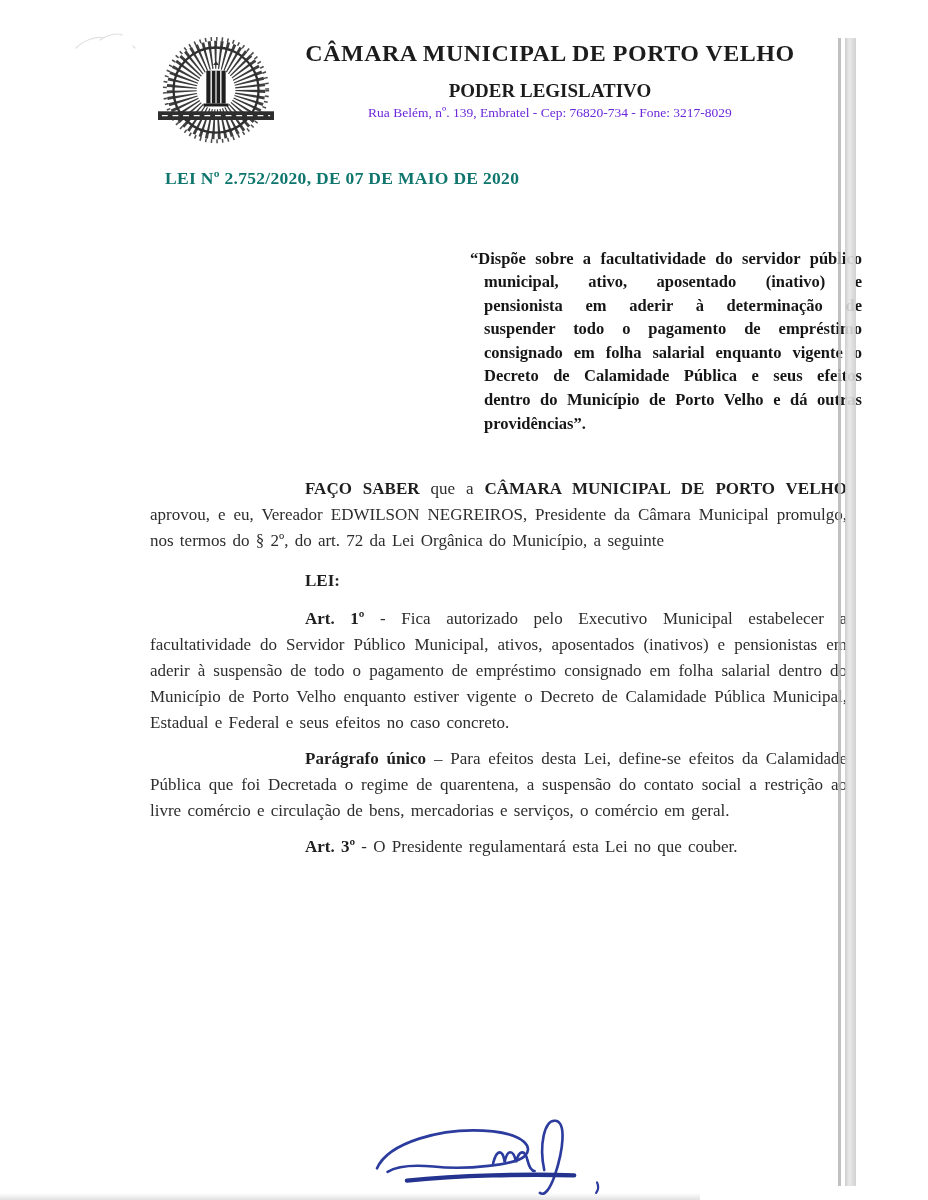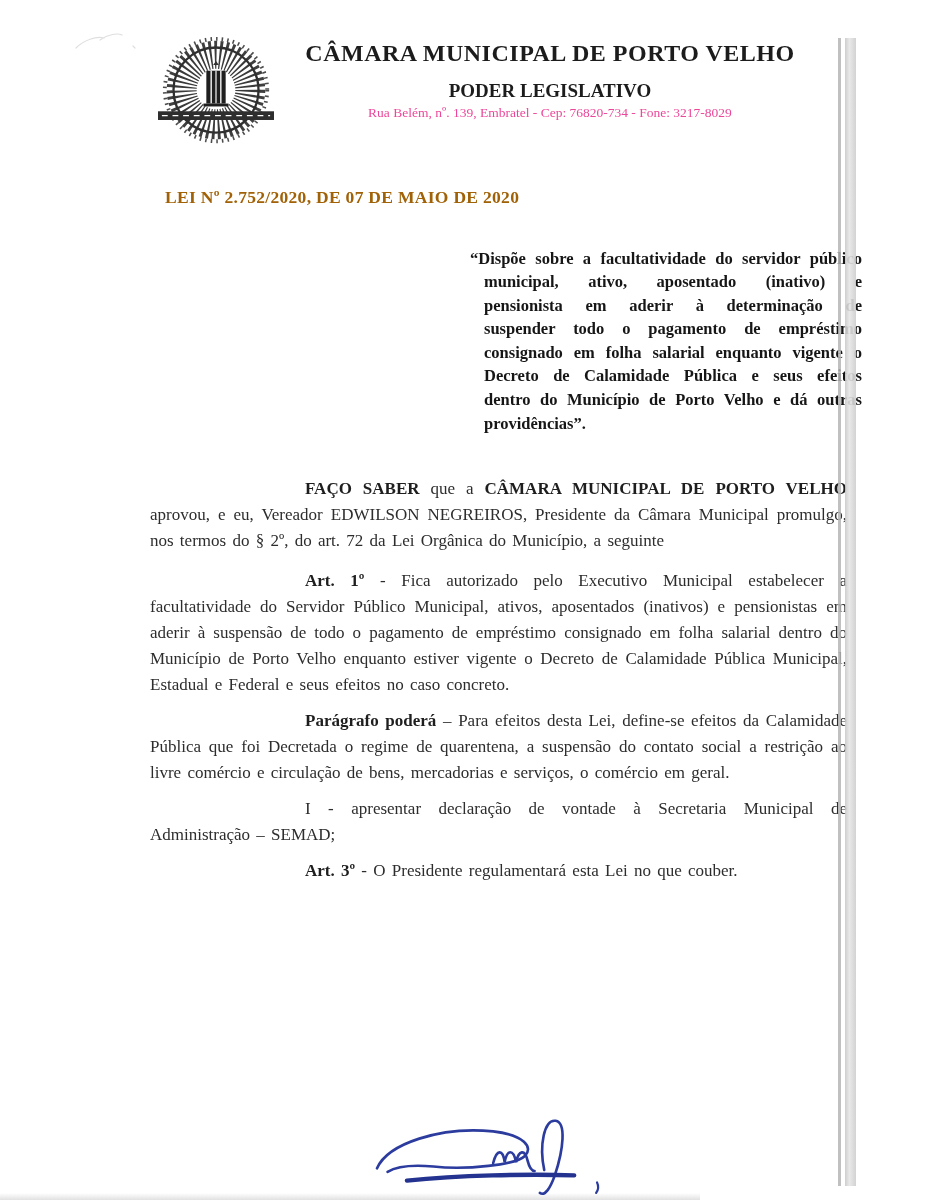--- a/index.html
+++ b/index.html
@@ -10,28 +10,28 @@
     color:#262626;
     overflow:hidden;
   }
   .page{position:relative;width:904px;height:1200px;background:#fff;}
 
   
   .header{position:absolute;left:285px;top:40px;width:530px;text-align:center;}
   .org-name{font-size:24px;font-weight:bold;letter-spacing:.5px;color:#1c1c1c;line-height:1.1;}
   .branch{font-size:19px;font-weight:bold;color:#1c1c1c;margin-top:15px;line-height:1.1;}
   .dept{font-size:14px;font-weight:bold;color:#222;margin-top:4px;line-height:1.1;}
-  .address{font-size:13.5px;color:#ec4899;margin-top:3px;line-height:1.2;}
+  .address{font-size:13.5px;color:#6d28d9;margin-top:3px;line-height:1.2;}
 
   .seal{position:absolute;left:158px;top:34px;width:116px;height:114px;}
 
   .pencil-mark{position:absolute;left:70px;top:26px;width:70px;height:32px;opacity:.45;}
 
   
-  .law-title{position:absolute;left:165px;top:187px;font-size:17.5px;font-weight:bold;color:#a16207;letter-spacing:.3px;}
+  .law-title{position:absolute;left:165px;top:168px;font-size:17.5px;font-weight:bold;color:#0f766e;letter-spacing:.3px;}
 
   
   .ementa{
     position:absolute;left:470px;top:230px;width:378px;
     font-size:16.5px;font-weight:bold;color:#161616;
     line-height:23.6px;text-align:justify;
     padding-left:14px;text-indent:-14px;
     word-spacing:4px;
   }
 
@@ -95,27 +95,27 @@
   </div>
 
   <div class="law-title">LEI Nº 2.752/2020, DE 07 DE MAIO DE 2020</div>
 
   <p class="ementa">“Dispõe sobre a facultatividade do servidor público municipal, ativo, aposentado (inativo) e pensionista em aderir à determinação de suspender todo o pagamento de empréstimo consignado em folha salarial enquanto vigente o Decreto de Calamidade Pública e seus efeitos dentro do Município de Porto Velho e dá outras providências”.</p>
 
   <div class="body-block">
 
     <p class="body-par preamble"><span class="b">FAÇO SABER</span><span> que a </span><span class="b">CÂMARA MUNICIPAL DE PORTO VELHO</span><span> aprovou, e eu, Vereador EDWILSON NEGREIROS, Presidente da Câmara Municipal promulgo, nos termos do § 2º, do art. 72 da Lei Orgânica do Município, a seguinte</span></p>
 
+    <p class="lei-label">LEI:</p>
 
     <p class="body-par"><span class="b">Art. 1º</span><span> - Fica autorizado pelo Executivo Municipal estabelecer a facultatividade do Servidor Público Municipal, ativos, aposentados (inativos) e pensionistas em aderir à suspensão de todo o pagamento de empréstimo consignado em folha salarial dentro do Município de Porto Velho enquanto estiver vigente o Decreto de Calamidade Pública Municipal, Estadual e Federal e seus efeitos no caso concreto.</span></p>
 
-    <p class="body-par"><span class="b">Parágrafo poderá</span><span> – Para efeitos desta Lei, define-se efeitos da Calamidade Pública que foi Decretada o regime de quarentena, a suspensão do contato social a restrição ao livre comércio e circulação de bens, mercadorias e serviços, o comércio em geral.</span></p>
+    <p class="body-par"><span class="b">Parágrafo único</span><span> – Para efeitos desta Lei, define-se efeitos da Calamidade Pública que foi Decretada o regime de quarentena, a suspensão do contato social a restrição ao livre comércio e circulação de bens, mercadorias e serviços, o comércio em geral.</span></p>
 
 
-    <p class="body-par"><span>I</span><span> - apresentar declaração de vontade à Secretaria Municipal de Administração – SEMAD;</span></p>
 
 
     <p class="body-par"><span class="b">Art. 3º</span><span> - O Presidente regulamentará esta Lei no que couber.</span></p>
 
   </div>
 
   <svg class="signature" viewBox="0 0 320 100">
     <g fill="none" stroke="#2c3c9e" stroke-width="3" stroke-linecap="round">
 
       <path d="M18,64 C30,36 90,16 150,22 C185,26 196,40 186,50 C176,60 120,66 82,62 C60,60 40,62 30,68"></path>

